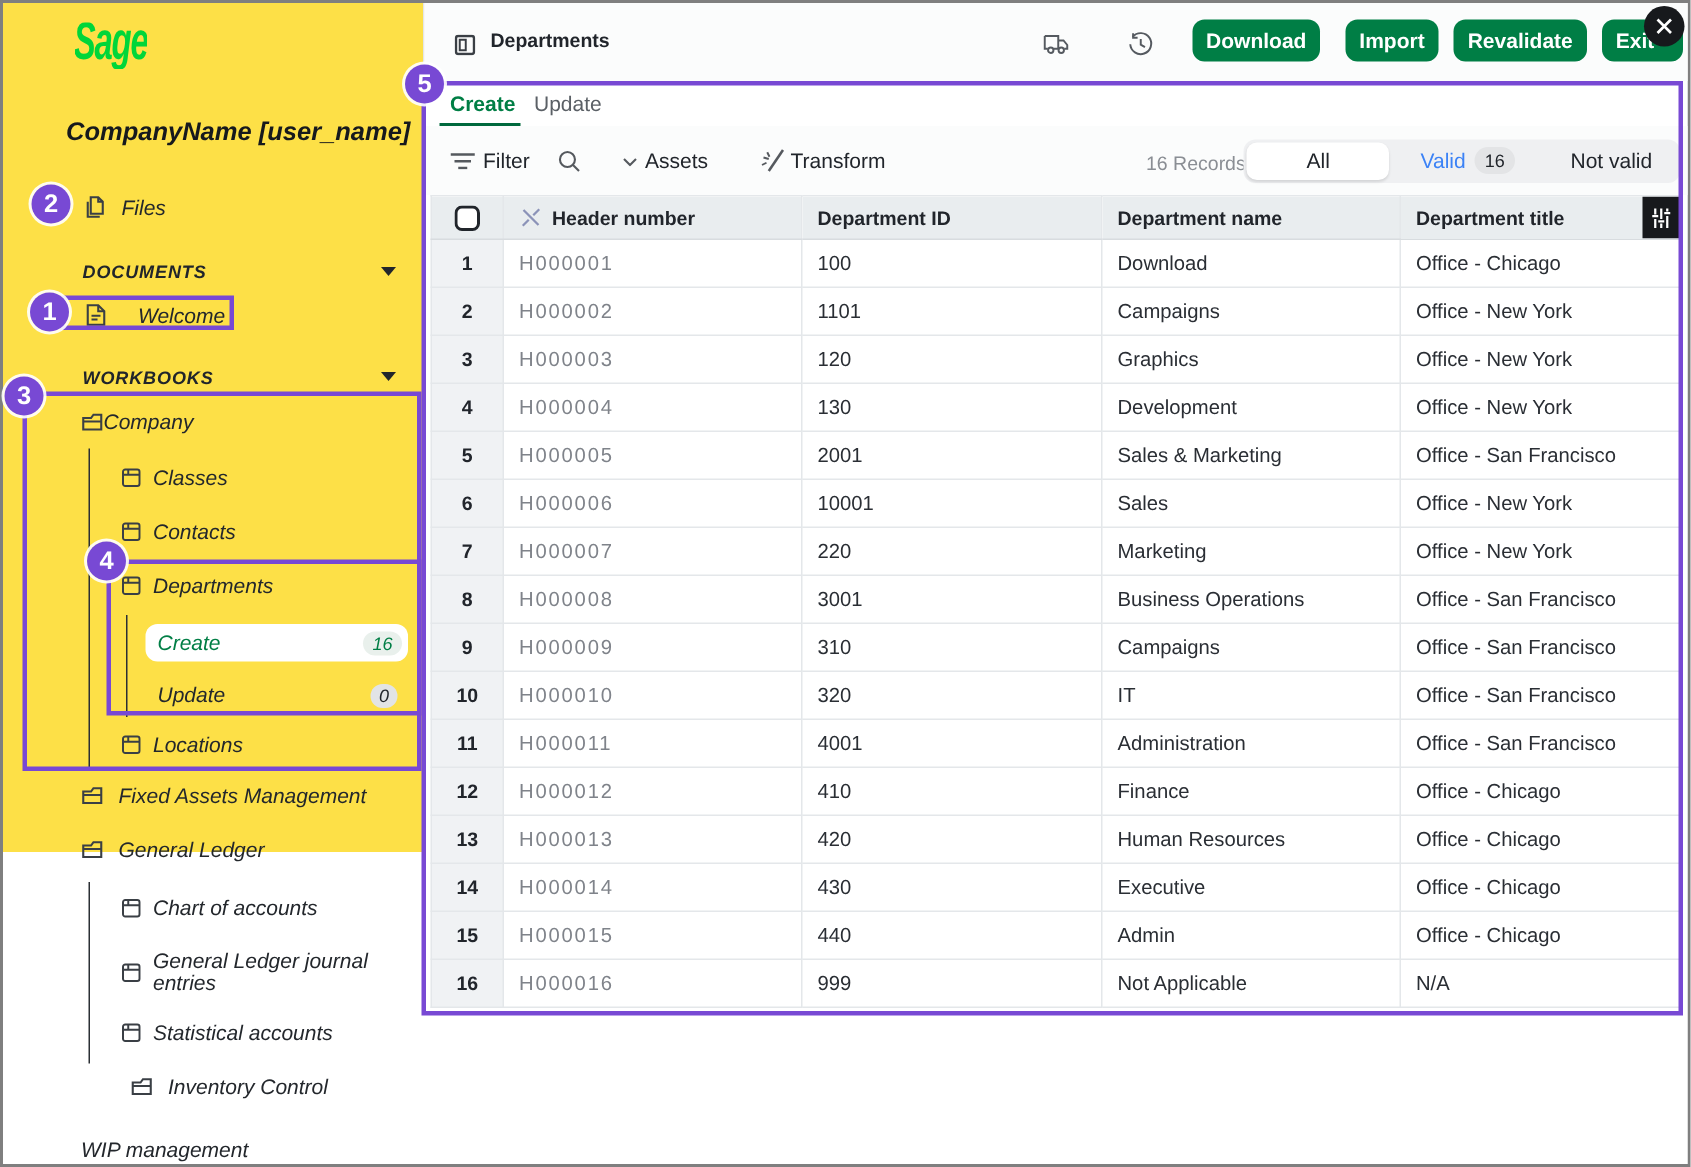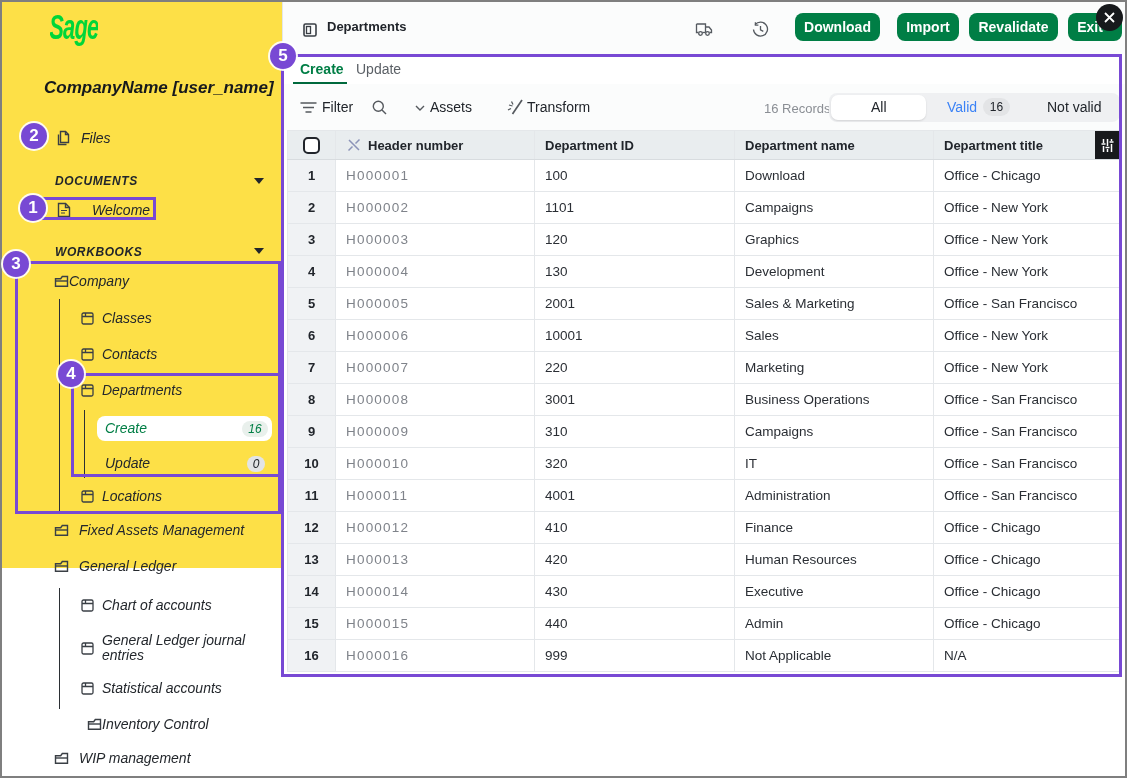--- a/index.html
+++ b/index.html
@@ -136,28 +136,28 @@
       </svg>
     <span style="line-height:15px; width:150px; white-space:normal;">General Ledger journal entries</span>
   </div>
   <div class="row" style="left:79px; top:676px; height:20px; gap:8px;">
     <svg width="13" height="13" viewBox="0 0 13 13">
         <rect x="1" y="1" width="11" height="11" rx="1.5" fill="none" stroke="#3a3f45" stroke-width="1.3"></rect>
         <path d="M1 4.5 h11 M4.5 1 v3.5" stroke="#3a3f45" stroke-width="1.3"></path>
       </svg>
     <span>Statistical accounts</span>
   </div>
-  <div class="row" style="left:52px; top:712px; height:20px; padding-left:33px;">
+  <div class="row" style="left:52px; top:712px; height:20px; gap:10px;padding-left:33px;">
     <svg width="15" height="14" viewBox="0 0 15 14">
         <path d="M1.5 12.3 v-7.6 h5.2 l1.6 -2.2 h5.2 v9.8 z" fill="none" stroke="#3a3f45" stroke-width="1.4"></path>
         <path d="M1.5 7 h12" stroke="#3a3f45" stroke-width="1.4"></path>
       </svg>
     <span>Inventory Control</span>
   </div>
-  <div class="row" style="left:52px; top:746px; height:20px; gap:10px;">
+  <div class="row" style="left:52px; top:746px; height:20px; gap:10px;flex-direction:column;">
     <svg width="15" height="14" viewBox="0 0 15 14">
         <path d="M1.5 12.3 v-7.6 h5.2 l1.6 -2.2 h5.2 v9.8 z" fill="none" stroke="#3a3f45" stroke-width="1.4"></path>
         <path d="M1.5 7 h12" stroke="#3a3f45" stroke-width="1.4"></path>
       </svg>
     <span>WIP management</span>
   </div>
 </div>
 <div class="main" id="main">
   <div class="topbar">
     <svg class="abs" style="left:20px; top:21px;" width="14" height="14" viewBox="0 0 14 14">

